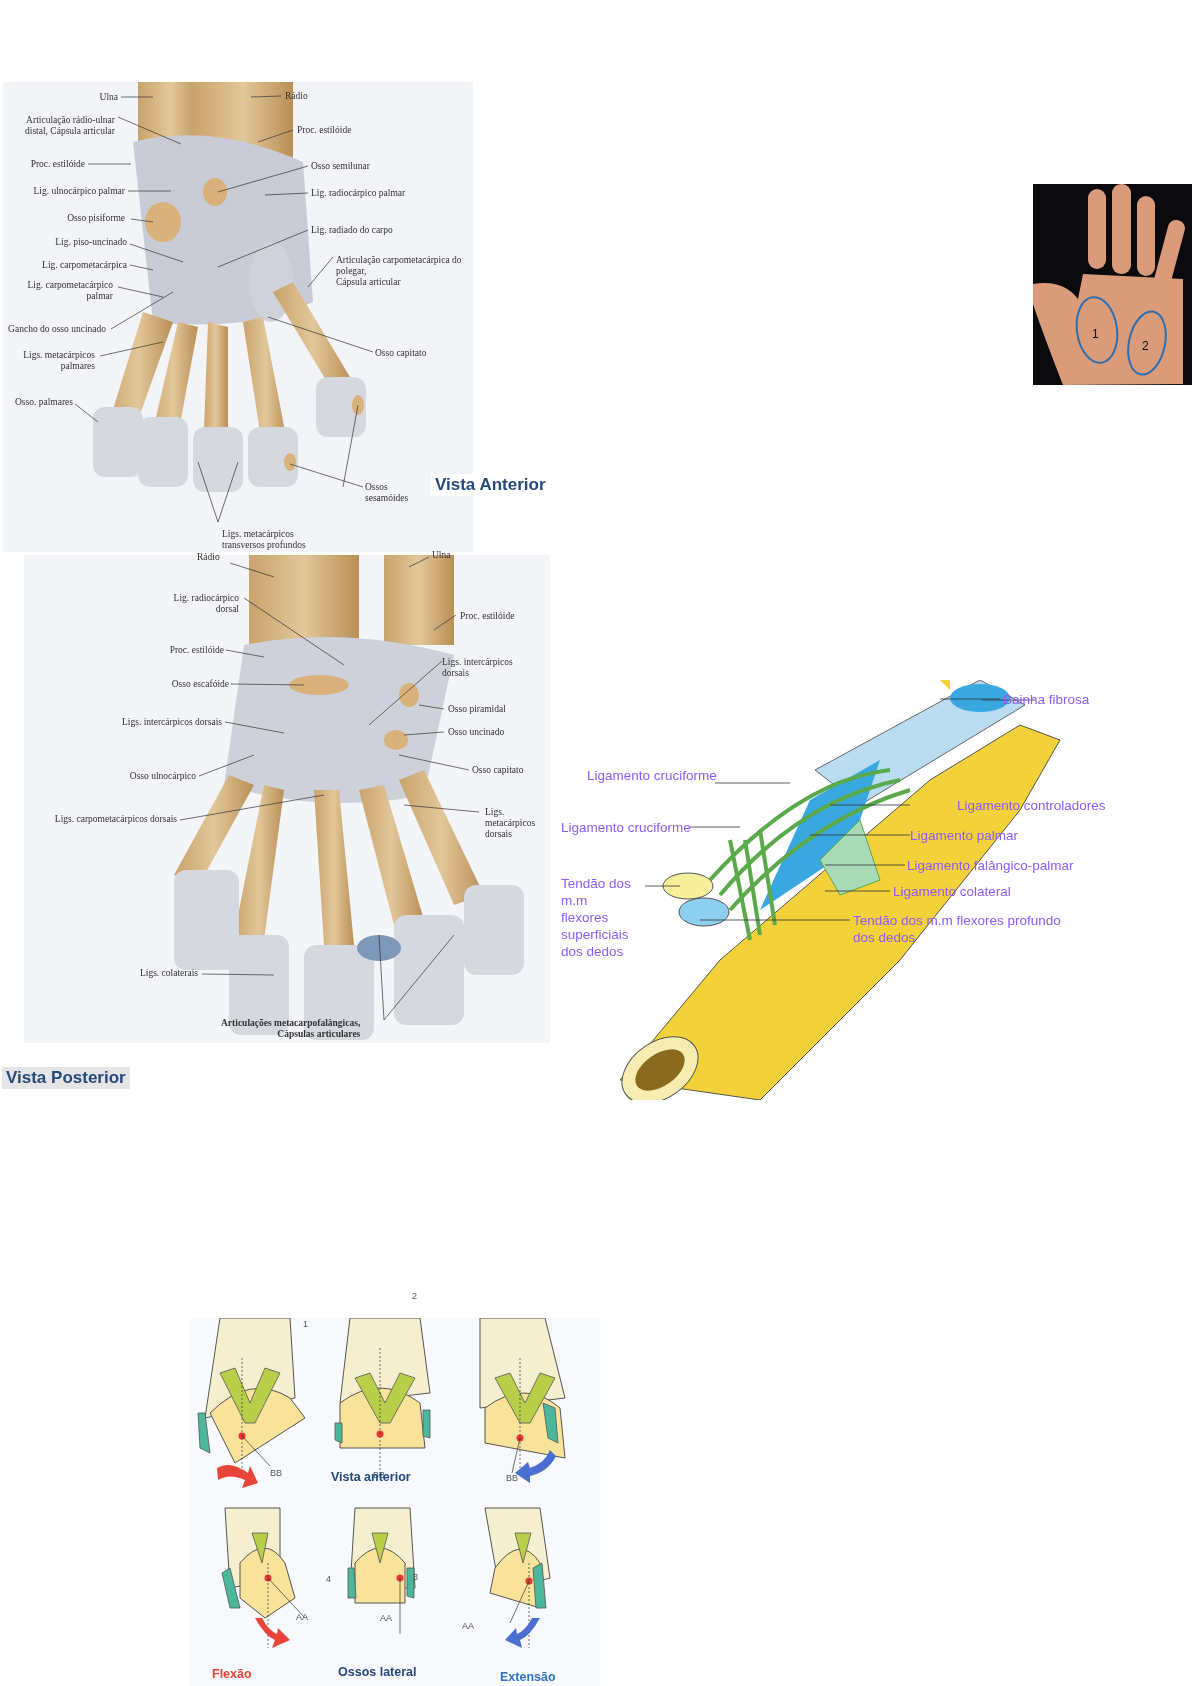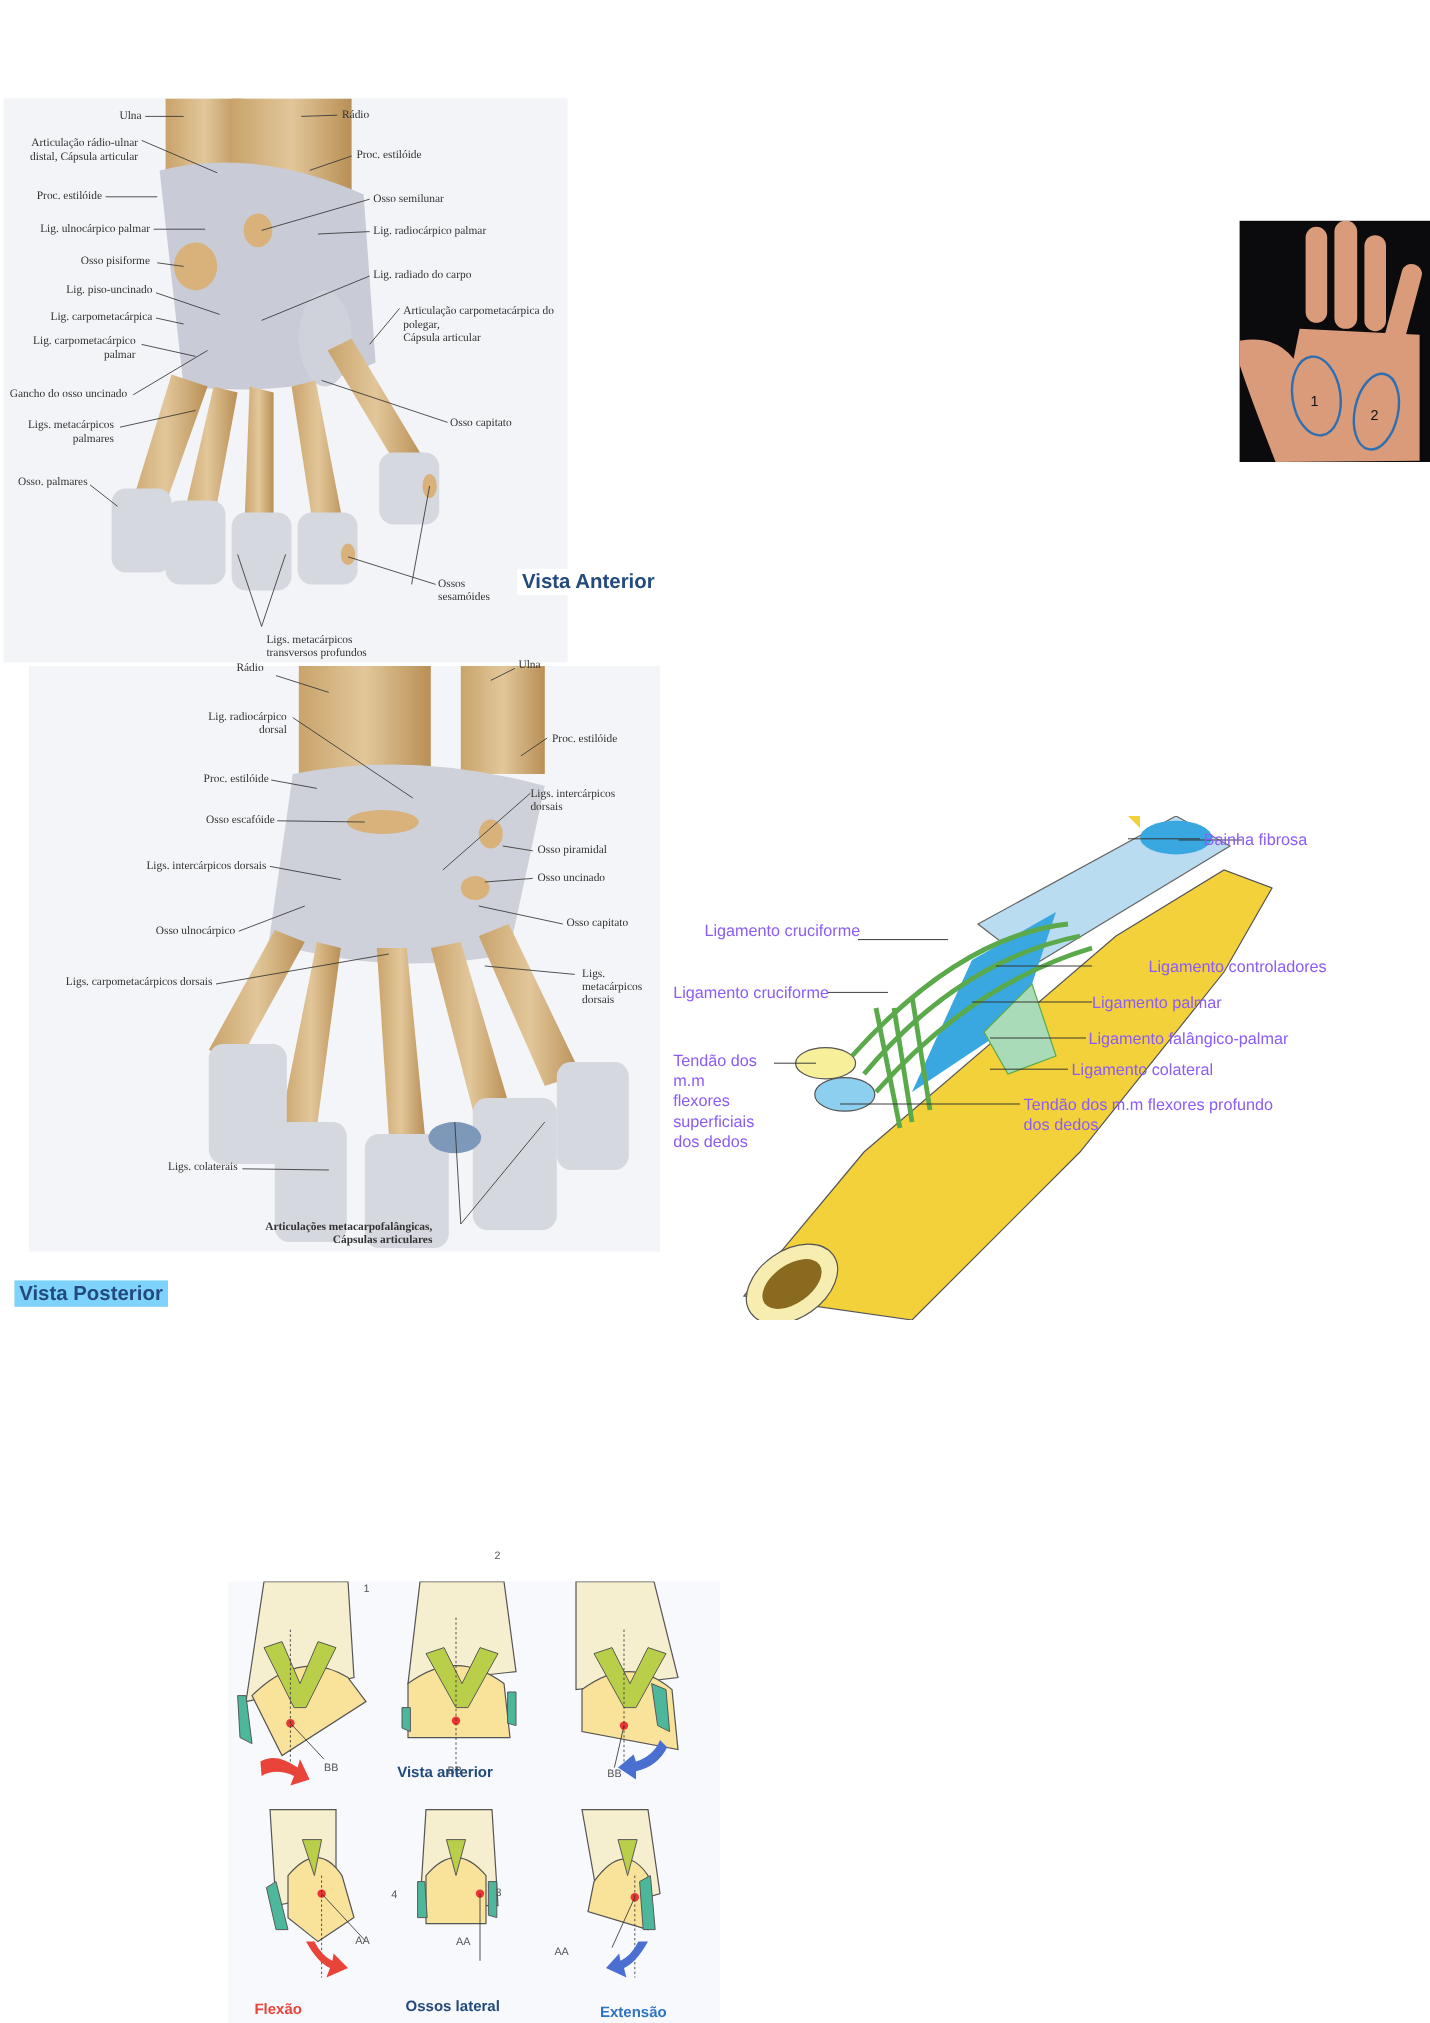--- a/index.html
+++ b/index.html
@@ -154,21 +154,21 @@
 dorsais</div>
   <div class="lbl" style="left:424px;top:149px;">Osso piramidal</div>
   <div class="lbl" style="left:424px;top:172px;">Osso uncinado</div>
   <div class="lbl" style="left:448px;top:210px;">Osso capitato</div>
   <div class="lbl" style="left:461px;top:252px;">Ligs.
 metacárpicos
 dorsais</div>
   <div class="lbl" style="left:197px;top:463px;text-align:right;font-weight:bold;">Articulações metacarpofalângicas,
 Cápsulas articulares</div>
 </div>
-<div class="title" style="left:12px;top:1067px;background:#7dd3fc;">Vista Posterior</div>
+<div class="title" style="left:2px;top:1067px;background:#e5e5e5;">Vista Posterior</div>
 
 <div class="fig" style="left:1033px;top:184px;width:159px;height:201px;background:#0b0b0d;overflow:hidden;">
   <svg width="159" height="201">
     <g fill="#d99b7a">
       <rect x="55" y="5" width="18" height="80" rx="9"></rect>
       <rect x="79" y="0" width="19" height="90" rx="9"></rect>
       <rect x="104" y="12" width="18" height="80" rx="9"></rect>
       <rect x="128" y="35" width="17" height="70" rx="8" transform="rotate(15 136 70)"></rect>
       <path d="M0 100 Q30 95 45 115 L50 90 L150 95 L150 200 L30 201 Q10 150 0 120 Z"></path>
     </g>

